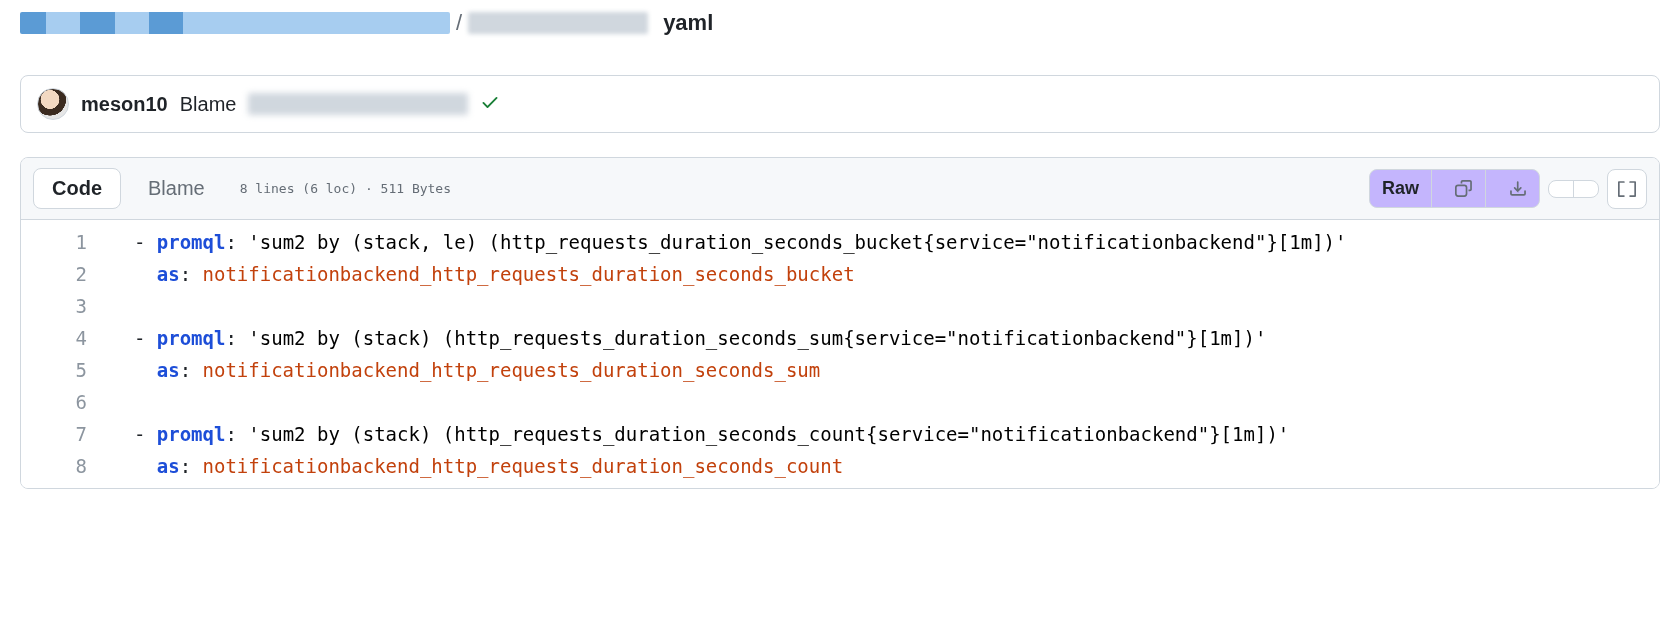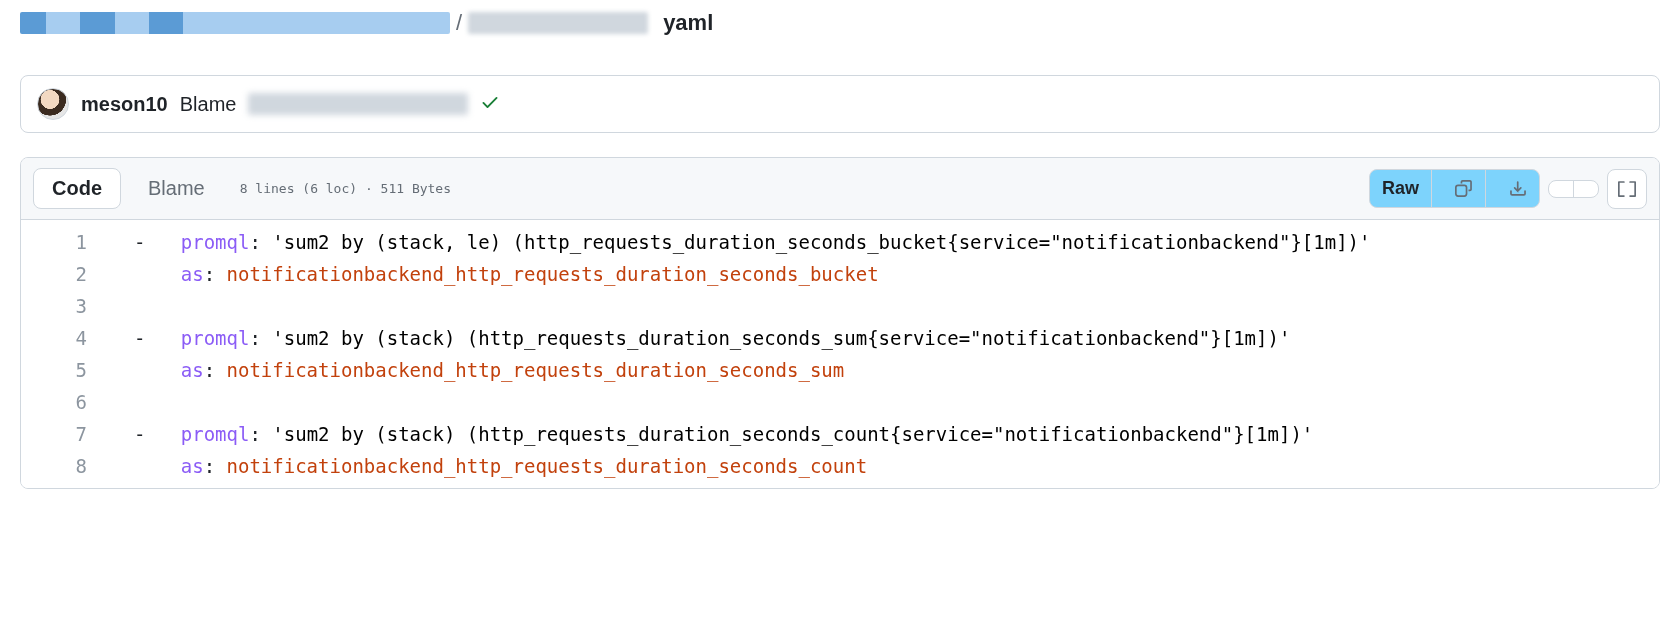--- a/index.html
+++ b/index.html
@@ -94,21 +94,21 @@
     color: #656d76;
     margin-left: 6px;
   }
   .header-spacer { flex: 1 1 auto; }
   .btn-group { display: flex; align-items: center; gap: 8px; }
   .raw-group {
     display: flex;
     border: 1px solid #d0d7de;
     border-radius: 8px;
     overflow: hidden;
-    background: #7dd3fc;
+    background: #c4b5fd;
     gap: 11px;
   }
   .raw-group > * {
     padding: 8px 12px;
     border-right: 1px solid #d0d7de;
     display: flex; align-items: center; justify-content: center;
     cursor: pointer;
   }
   .raw-group > *:last-child { border-right: none; }
   .raw-label { font-size: 18px; font-weight: 600; }
@@ -145,21 +145,21 @@
   }
   .gutter {
     width: 90px;
     text-align: right;
     color: #8c959f;
     padding-right: 24px;
     user-select: none;
   }
   .code-lines { flex: 1 1 auto; padding-right: 16px; white-space: pre; color: #1f2328; }
   .tok-dash { color: #1f2328; }
-  .tok-key { color: #8b5cf6; font-weight: 400; margin-left: 24px; }
+  .tok-key { color: #1d4ed8; font-weight: 700; }
   .tok-colon { color: #1f2328; }
   .tok-str { color: #000000; }
   .tok-val { color: #c2410c; }
 </style>
 </head>
 <body>
 
 <div class="breadcrumb">
   <span class="breadcrumb-redacted-1"></span>
   <span class="breadcrumb-sep">/</span>

